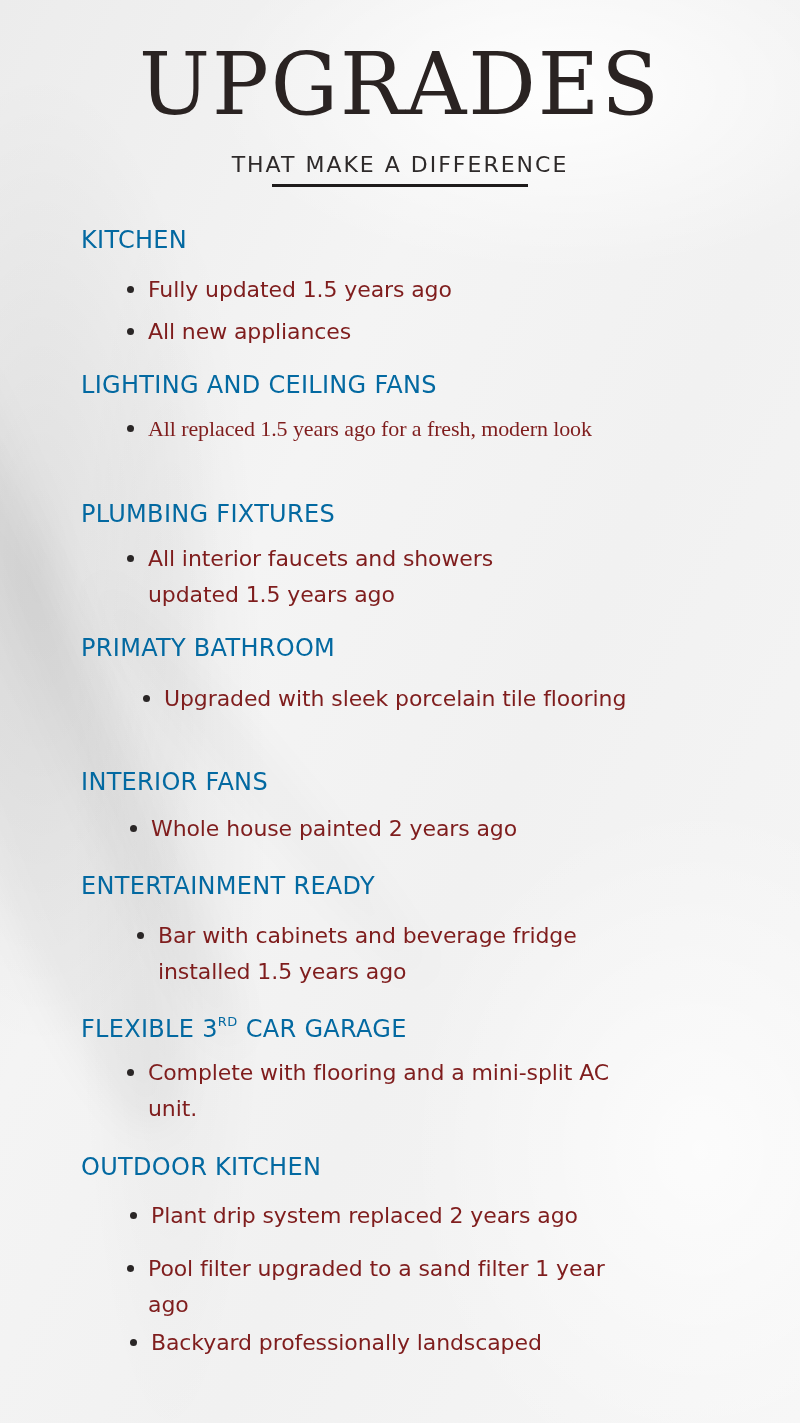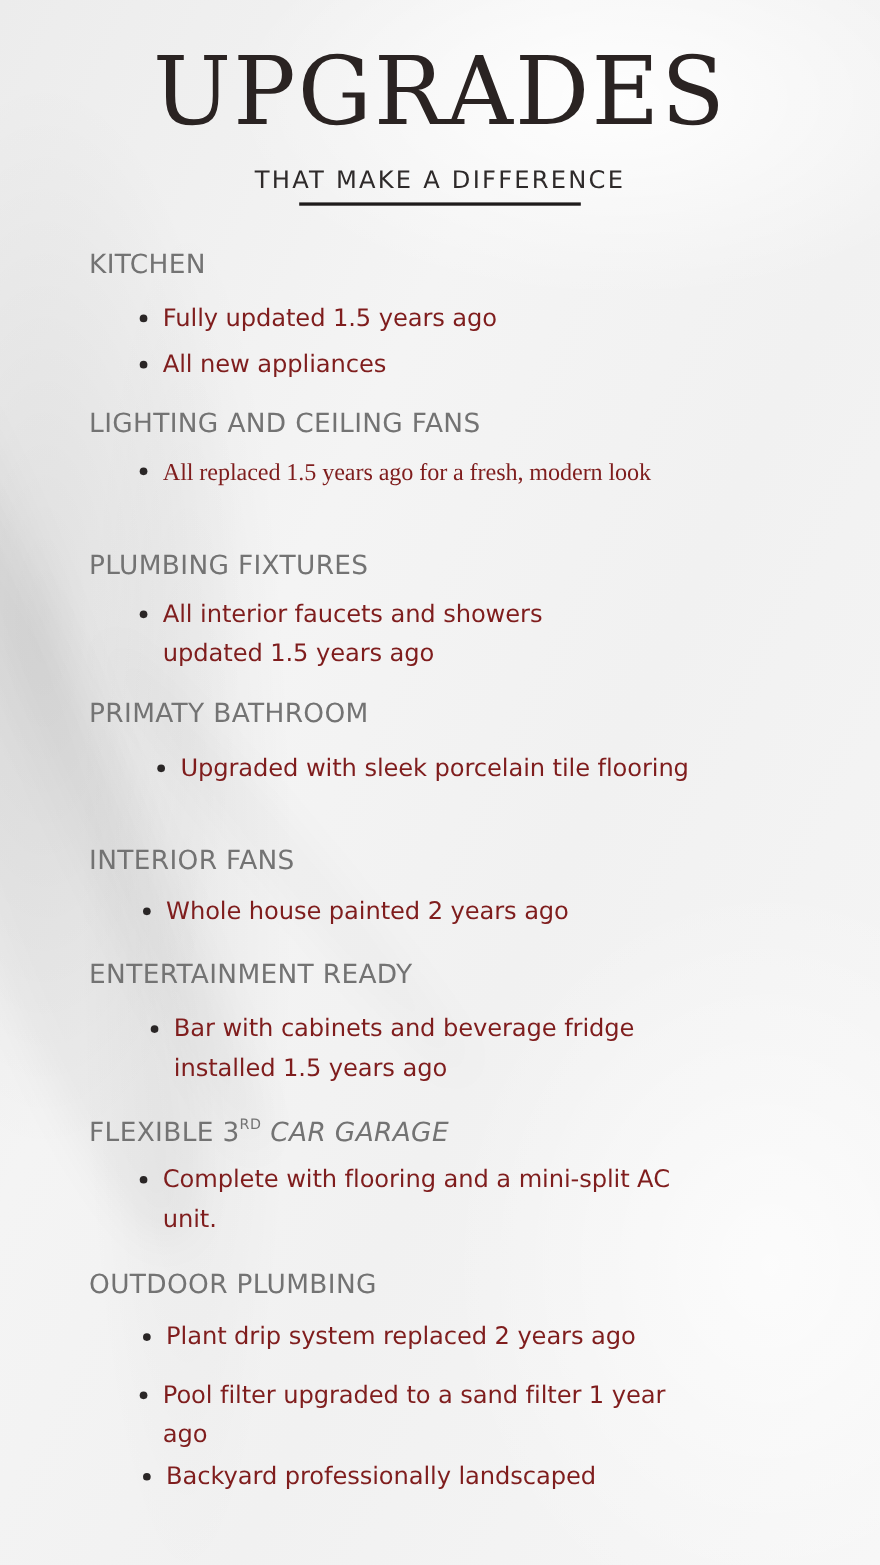--- a/index.html
+++ b/index.html
@@ -81,21 +81,21 @@
       background: #1e1b1b;
     }
     .section-heading {
       position: absolute;
       left: 81px;
       margin: 0;
       font-family: "DejaVu Sans", "Liberation Sans", sans-serif;
       font-weight: normal;
       font-size: 24px;
       letter-spacing: 0.3px;
-      color: #737373;
+      color: #0369a1;
       line-height: 30px;
       white-space: nowrap;
     }
     .section-heading sup {
       font-size: 13px;
       vertical-align: 11px;
       line-height: 0;
       letter-spacing: 0.5px;
     }
     .item {
@@ -164,27 +164,27 @@
     <span class="bullet"></span>
     <span>Whole house painted 2 years ago</span>
   </p>
 
   <h2 class="section-heading" style="top:871px;">ENTERTAINMENT READY</h2>
   <p class="item" style="top:918px; left:158px; width:440px;">
     <span class="bullet"></span>
     <span>Bar with cabinets and beverage fridge installed 1.5 years ago</span>
   </p>
 
-  <h2 class="section-heading" style="top:1014px;"><span>FLEXIBLE 3</span><sup>RD</sup><span style="white-space:pre;font-style:italic;"> CAR GARAGE</span></h2>
+  <h2 class="section-heading" style="top:1014px;"><span>FLEXIBLE 3</span><sup>RD</sup><span style="white-space:pre;"> CAR GARAGE</span></h2>
   <p class="item" style="top:1055px; left:148px; width:470px;">
     <span class="bullet"></span>
     <span>Complete with flooring and a mini-split AC unit.</span>
   </p>
 
-  <h2 class="section-heading" style="top:1152px;">OUTDOOR PLUMBING</h2>
+  <h2 class="section-heading" style="top:1152px;">OUTDOOR KITCHEN</h2>
   <p class="item" style="top:1198px; left:151px; width:580px;">
     <span class="bullet"></span>
     <span>Plant drip system replaced 2 years ago</span>
   </p>
   <p class="item" style="top:1251px; left:148px; width:480px;">
     <span class="bullet"></span>
     <span>Pool filter upgraded to a sand filter 1 year ago</span>
   </p>
   <p class="item" style="top:1325px; left:151px; width:580px;">
     <span class="bullet"></span>

